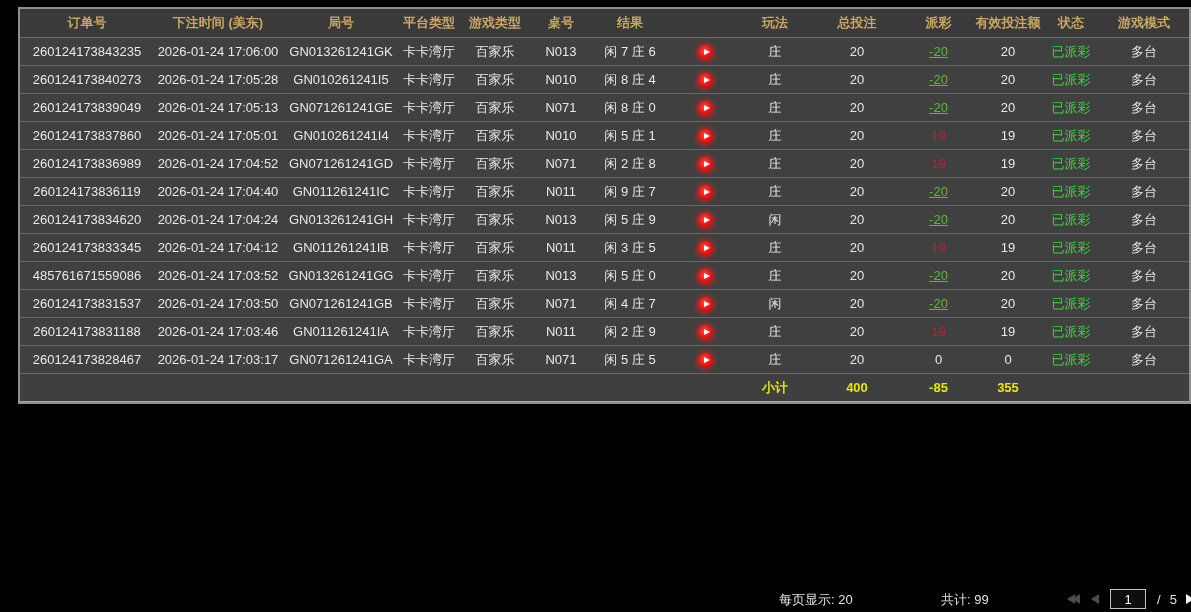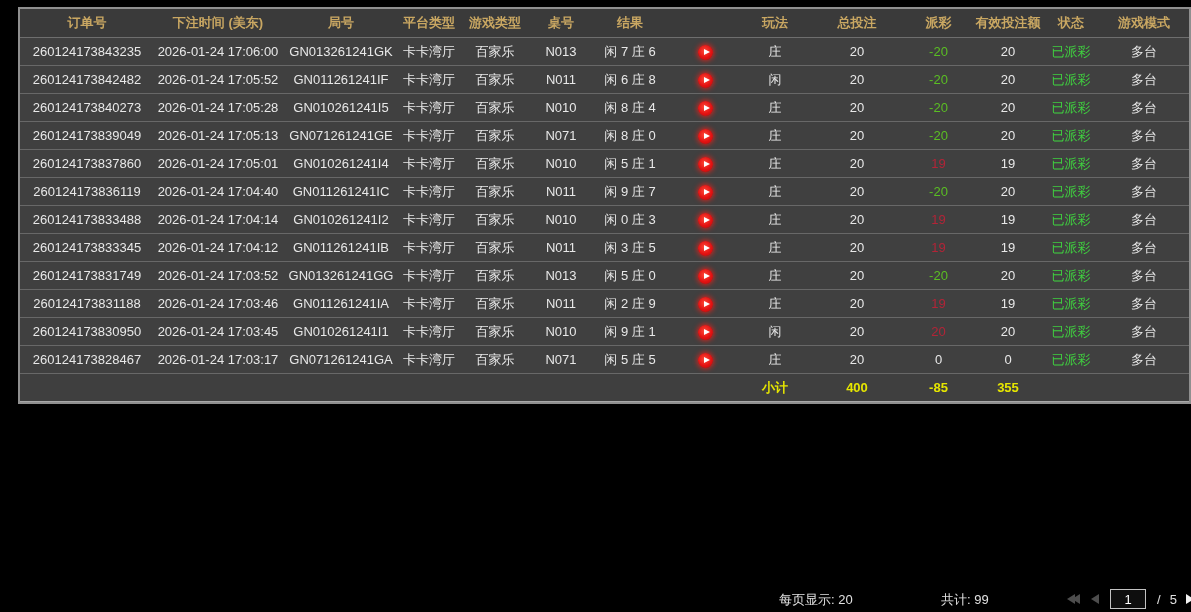--- a/index.html
+++ b/index.html
@@ -6,21 +6,21 @@
   .stage{position:relative;width:1191px;height:612px;background:#000;overflow:hidden;
          font-family:"Liberation Sans","DejaVu Sans",sans-serif;}
   .table-wrap{position:absolute;left:18px;top:7px;width:1173px;box-sizing:border-box;
               border:2px solid #8f8f8f;background:#404040;}
   table{border-collapse:collapse;table-layout:fixed;width:1169px;}
   th{height:26px;background:#3a3a3a;color:var(--gold,#c9a762);font-size:13px;font-weight:bold;
      text-align:center;white-space:nowrap;overflow:hidden;border-bottom:1px solid #6e6e6e;}
   td{height:25px;background:#404040;color:#e8e8e8;font-size:13px;text-align:center;
      white-space:nowrap;overflow:hidden;border-bottom:1px solid #6a6a6a;}
   tr.data-row td{border-bottom:1px solid #686868;}
-  td.neg{color:var(--loss-green,#5abe23);}
+  td.neg{color:var(--loss-green,#5abe23);text-decoration:underline;}
   td.pos{color:var(--win-red,#b22437);}
   td.status{color:var(--paid-green,#3fd03f);}
   tr.summary td{background:#3f3f3f;color:#3f3f3f;border-top:1px solid #a8a8a8;border-bottom:1px solid #a8a8a8;}
   tr.summary td.sum{color:var(--sum-yellow,#e6e600);font-weight:bold;}
   .play-icon{display:inline-block;width:15px;height:15px;border-radius:50%;
              background:radial-gradient(circle at 45% 40%, #ff4a3a 0%, #e31212 55%, #b30b0b 100%);
              box-shadow:0 0 5px 1px rgba(255,30,20,.75);position:relative;vertical-align:middle;cursor:pointer;}
   .play-icon::after{content:"";position:absolute;left:6px;top:4px;width:0;height:0;
              border-top:3.5px solid transparent;border-bottom:3.5px solid transparent;border-left:6px solid #fff;}
   .pagebar{position:absolute;left:7px;top:586px;width:1191px;height:26px;color:#e0e0e0;font-size:13px;margin-left:28px;}
@@ -88,36 +88,20 @@
             <td>闲 7 庄 6</td>
             <td><span class="play-icon"></span></td>
             <td>庄</td>
             <td>20</td>
             <td class="neg">-20</td>
             <td>20</td>
             <td class="status">已派彩</td>
             <td>多台</td>
           </tr>
           <tr class="data-row">
-            <td>260124173842482</td>
-            <td>2026-01-24 17:05:52</td>
-            <td>GN011261241IF</td>
-            <td>卡卡湾厅</td>
-            <td>百家乐</td>
-            <td>N011</td>
-            <td>闲 6 庄 8</td>
-            <td><span class="play-icon"></span></td>
-            <td>闲</td>
-            <td>20</td>
-            <td class="neg">-20</td>
-            <td>20</td>
-            <td class="status">已派彩</td>
-            <td>多台</td>
-          </tr>
-          <tr class="data-row">
             <td>260124173840273</td>
             <td>2026-01-24 17:05:28</td>
             <td>GN010261241I5</td>
             <td>卡卡湾厅</td>
             <td>百家乐</td>
             <td>N010</td>
             <td>闲 8 庄 4</td>
             <td><span class="play-icon"></span></td>
             <td>庄</td>
             <td>20</td>
@@ -152,112 +136,128 @@
             <td>闲 5 庄 1</td>
             <td><span class="play-icon"></span></td>
             <td>庄</td>
             <td>20</td>
             <td class="pos">19</td>
             <td>19</td>
             <td class="status">已派彩</td>
             <td>多台</td>
           </tr>
           <tr class="data-row">
+            <td>260124173836989</td>
+            <td>2026-01-24 17:04:52</td>
+            <td>GN071261241GD</td>
+            <td>卡卡湾厅</td>
+            <td>百家乐</td>
+            <td>N071</td>
+            <td>闲 2 庄 8</td>
+            <td><span class="play-icon"></span></td>
+            <td>庄</td>
+            <td>20</td>
+            <td class="pos">19</td>
+            <td>19</td>
+            <td class="status">已派彩</td>
+            <td>多台</td>
+          </tr>
+          <tr class="data-row">
             <td>260124173836119</td>
             <td>2026-01-24 17:04:40</td>
             <td>GN011261241IC</td>
             <td>卡卡湾厅</td>
             <td>百家乐</td>
             <td>N011</td>
             <td>闲 9 庄 7</td>
             <td><span class="play-icon"></span></td>
             <td>庄</td>
             <td>20</td>
             <td class="neg">-20</td>
             <td>20</td>
             <td class="status">已派彩</td>
             <td>多台</td>
           </tr>
           <tr class="data-row">
-            <td>260124173833488</td>
-            <td>2026-01-24 17:04:14</td>
-            <td>GN010261241I2</td>
-            <td>卡卡湾厅</td>
-            <td>百家乐</td>
-            <td>N010</td>
-            <td>闲 0 庄 3</td>
-            <td><span class="play-icon"></span></td>
-            <td>庄</td>
-            <td>20</td>
-            <td class="pos">19</td>
-            <td>19</td>
+            <td>260124173834620</td>
+            <td>2026-01-24 17:04:24</td>
+            <td>GN013261241GH</td>
+            <td>卡卡湾厅</td>
+            <td>百家乐</td>
+            <td>N013</td>
+            <td>闲 5 庄 9</td>
+            <td><span class="play-icon"></span></td>
+            <td>闲</td>
+            <td>20</td>
+            <td class="neg">-20</td>
+            <td>20</td>
             <td class="status">已派彩</td>
             <td>多台</td>
           </tr>
           <tr class="data-row">
             <td>260124173833345</td>
             <td>2026-01-24 17:04:12</td>
             <td>GN011261241IB</td>
             <td>卡卡湾厅</td>
             <td>百家乐</td>
             <td>N011</td>
             <td>闲 3 庄 5</td>
             <td><span class="play-icon"></span></td>
             <td>庄</td>
             <td>20</td>
             <td class="pos">19</td>
             <td>19</td>
             <td class="status">已派彩</td>
             <td>多台</td>
           </tr>
           <tr class="data-row">
-            <td>260124173831749</td>
+            <td>485761671559086</td>
             <td>2026-01-24 17:03:52</td>
             <td>GN013261241GG</td>
             <td>卡卡湾厅</td>
             <td>百家乐</td>
             <td>N013</td>
             <td>闲 5 庄 0</td>
             <td><span class="play-icon"></span></td>
             <td>庄</td>
+            <td>20</td>
+            <td class="neg">-20</td>
+            <td>20</td>
+            <td class="status">已派彩</td>
+            <td>多台</td>
+          </tr>
+          <tr class="data-row">
+            <td>260124173831537</td>
+            <td>2026-01-24 17:03:50</td>
+            <td>GN071261241GB</td>
+            <td>卡卡湾厅</td>
+            <td>百家乐</td>
+            <td>N071</td>
+            <td>闲 4 庄 7</td>
+            <td><span class="play-icon"></span></td>
+            <td>闲</td>
             <td>20</td>
             <td class="neg">-20</td>
             <td>20</td>
             <td class="status">已派彩</td>
             <td>多台</td>
           </tr>
           <tr class="data-row">
             <td>260124173831188</td>
             <td>2026-01-24 17:03:46</td>
             <td>GN011261241IA</td>
             <td>卡卡湾厅</td>
             <td>百家乐</td>
             <td>N011</td>
             <td>闲 2 庄 9</td>
             <td><span class="play-icon"></span></td>
             <td>庄</td>
             <td>20</td>
             <td class="pos">19</td>
             <td>19</td>
-            <td class="status">已派彩</td>
-            <td>多台</td>
-          </tr>
-          <tr class="data-row">
-            <td>260124173830950</td>
-            <td>2026-01-24 17:03:45</td>
-            <td>GN010261241I1</td>
-            <td>卡卡湾厅</td>
-            <td>百家乐</td>
-            <td>N010</td>
-            <td>闲 9 庄 1</td>
-            <td><span class="play-icon"></span></td>
-            <td>闲</td>
-            <td>20</td>
-            <td class="pos">20</td>
-            <td>20</td>
             <td class="status">已派彩</td>
             <td>多台</td>
           </tr>
           <tr class="data-row">
             <td>260124173828467</td>
             <td>2026-01-24 17:03:17</td>
             <td>GN071261241GA</td>
             <td>卡卡湾厅</td>
             <td>百家乐</td>
             <td>N071</td>

